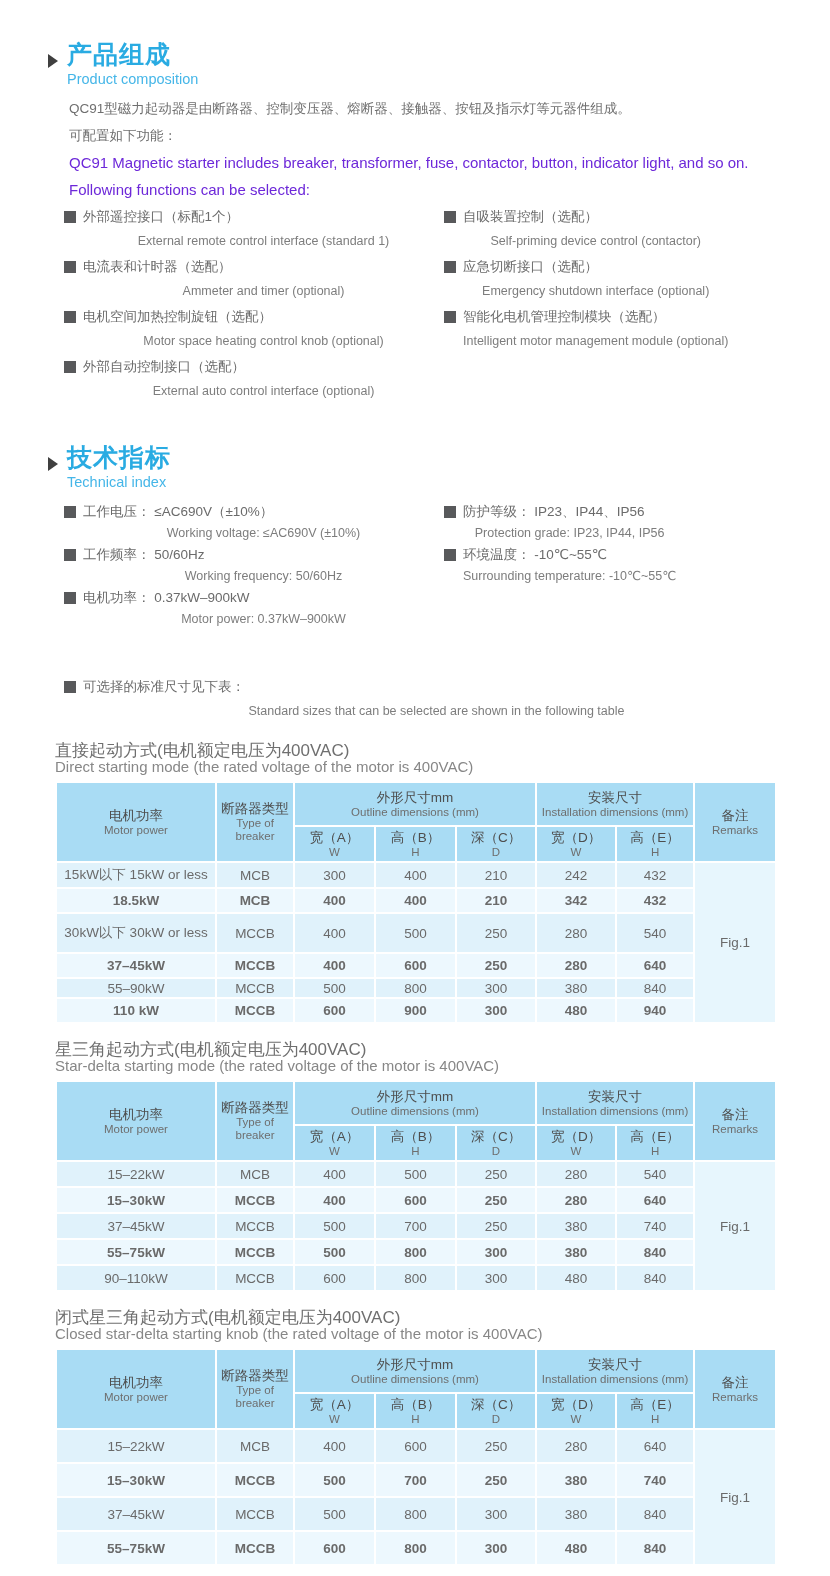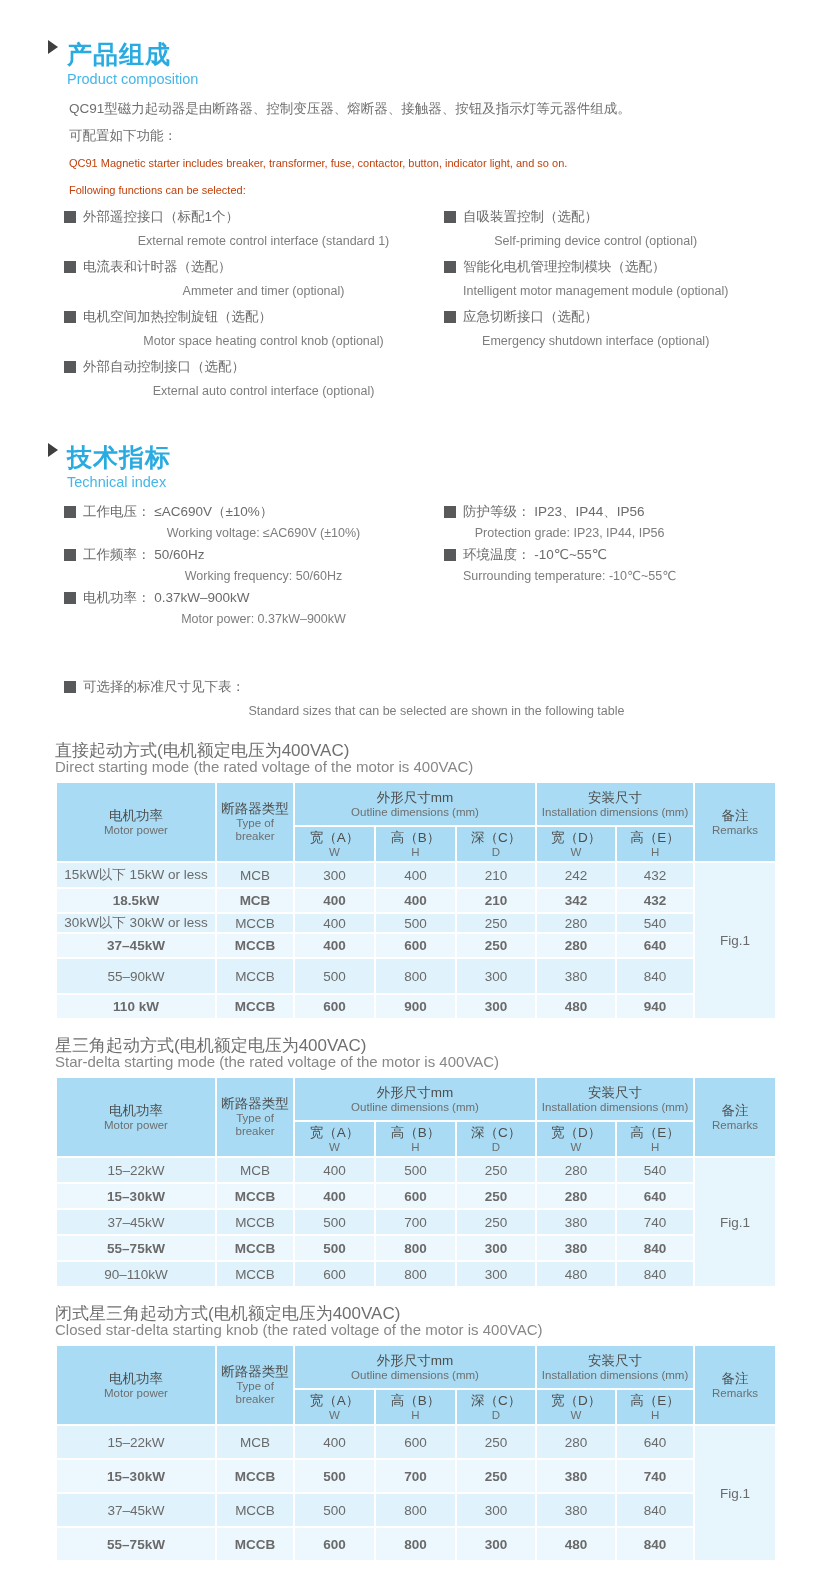--- a/index.html
+++ b/index.html
@@ -1,28 +1,28 @@
 <!DOCTYPE html>
 <html lang="zh"><head>
 <meta charset="utf-8">
 <style>
   html,body{margin:0;padding:0;background:#fff;}
   .page{width:830px;height:1576px;position:relative;overflow:hidden;background:#fff;
         font-family:"Liberation Sans","DejaVu Sans",sans-serif;}
   .content{padding:40px 40px 0 48px;}
 
   
-  .sec-head{display:flex;align-items:flex-start;gap:9px;}
+  .sec-head{display:flex;align-items:flex-end;gap:9px;}
   .tri{width:0;height:0;border-left:10px solid #3f3f3f;border-top:7px solid transparent;border-bottom:7px solid transparent;}
   .sec-title{font-size:25px;line-height:28px;color:#29abe2;margin:0;font-weight:bold;letter-spacing:1px;}
   .sec-sub{font-size:14.5px;color:#45b6e8;margin:3px 0 14px 19px;}
 
   
   .para{margin:0 0 11px 21px;font-size:13.5px;color:#6f6f6f;line-height:16px;}
-  .para.en{font-size:11px;color:#c2410c;}
+  .para.en{font-size:15px;color:#6d28d9;}
 
   
   .cols{display:flex;margin-left:16px;}
   .colL{width:380px;flex:0 0 380px;}
   .item{margin-bottom:11px;text-align:center;}
   .item .zh{font-size:13.5px;color:#6b6b6b;display:flex;align-items:center;line-height:15px;}
   .sq{width:12px;height:12px;background:#58595b;margin-right:7px;flex:0 0 auto;}
   .item .en{font-size:12.5px;color:#7d7d7d;margin:10px 0 0 19px;line-height:14px;}
   .specs .item{margin-bottom:7px;}
   .specs .item .en{margin-top:7px;}
@@ -91,35 +91,35 @@
               </div>
               <div class="en">External auto control interface (optional)</div>
             </div>
           </div>
         <div id="features-right">
             <div class="item">
               <div class="zh">
                 <span class="sq"></span>
                 <span>自吸装置控制（选配）</span>
               </div>
-              <div class="en">Self-priming device control (optional)</div>
+              <div class="en">Self-priming device control (contactor)</div>
+            </div>
+            <div class="item">
+              <div class="zh">
+                <span class="sq"></span>
+                <span>应急切断接口（选配）</span>
+              </div>
+              <div class="en">Emergency shutdown interface (optional)</div>
             </div>
             <div class="item">
               <div class="zh">
                 <span class="sq"></span>
                 <span>智能化电机管理控制模块（选配）</span>
               </div>
               <div class="en">Intelligent motor management module (optional)</div>
-            </div>
-            <div class="item">
-              <div class="zh">
-                <span class="sq"></span>
-                <span>应急切断接口（选配）</span>
-              </div>
-              <div class="en">Emergency shutdown interface (optional)</div>
             </div>
           </div>
       </div>
     </section>
 
     <section class="sec-tech">
       <div class="sec-head">
         <span class="tri"></span>
         <h1 class="sec-title">技术指标</h1>
       </div>
@@ -249,39 +249,39 @@
               </tr>
               <tr class="even" style="height:25px">
                 <td>18.5kW</td>
                 <td>MCB</td>
                 <td>400</td>
                 <td>400</td>
                 <td>210</td>
                 <td>342</td>
                 <td>432</td>
               </tr>
-              <tr class="odd" style="height:20px">
+              <tr class="odd" style="height:40px">
                 <td>30kW以下 30kW or less</td>
                 <td>MCCB</td>
                 <td>400</td>
                 <td>500</td>
                 <td>250</td>
                 <td>280</td>
                 <td>540</td>
               </tr>
               <tr class="even" style="height:25px">
                 <td>37–45kW</td>
                 <td>MCCB</td>
                 <td>400</td>
                 <td>600</td>
                 <td>250</td>
                 <td>280</td>
                 <td>640</td>
               </tr>
-              <tr class="odd" style="height:36px">
+              <tr class="odd" style="height:20px">
                 <td>55–90kW</td>
                 <td>MCCB</td>
                 <td>500</td>
                 <td>800</td>
                 <td>300</td>
                 <td>380</td>
                 <td>840</td>
               </tr>
               <tr class="even" style="height:25px">
                 <td>110 kW</td>

